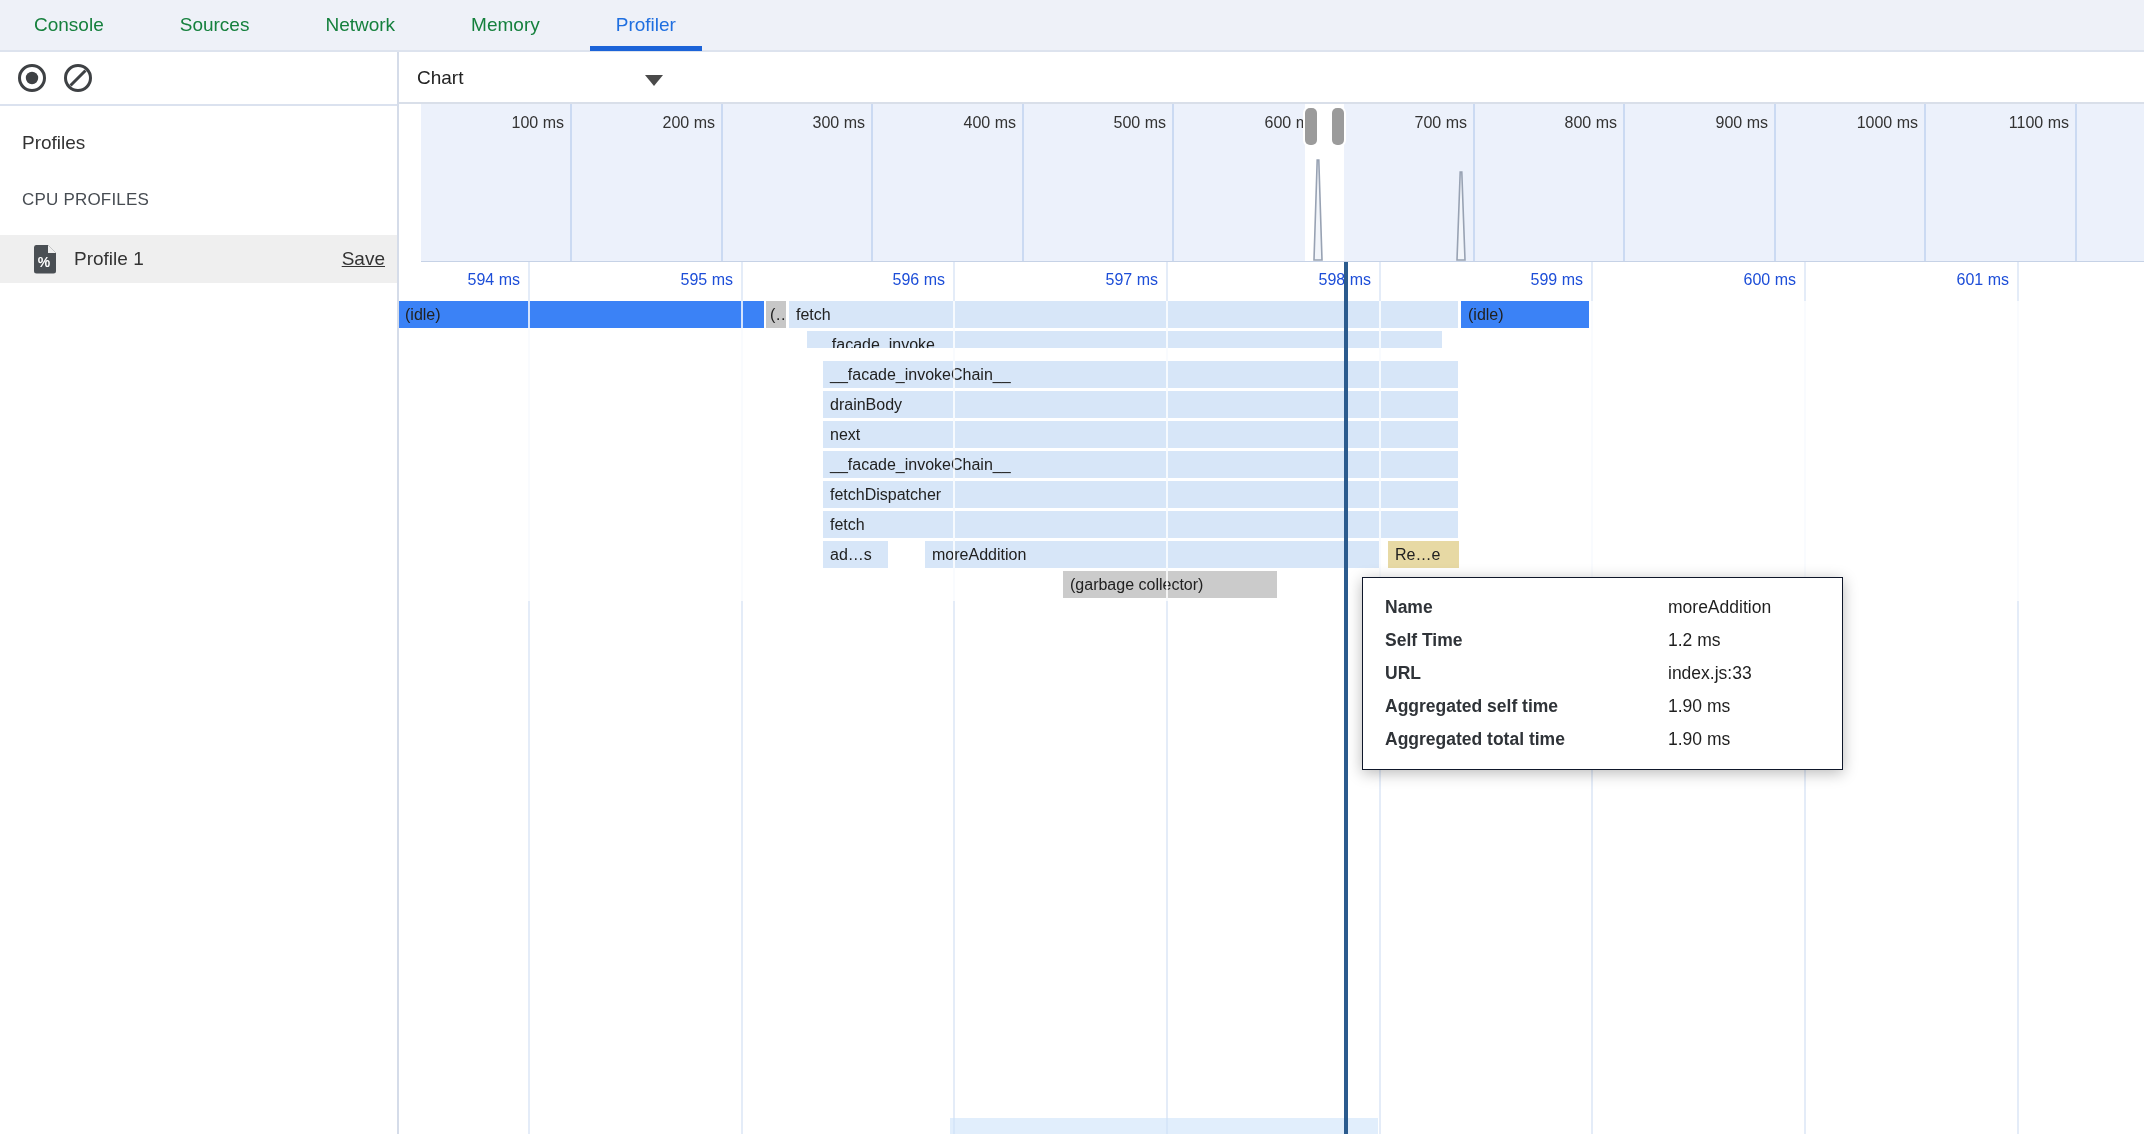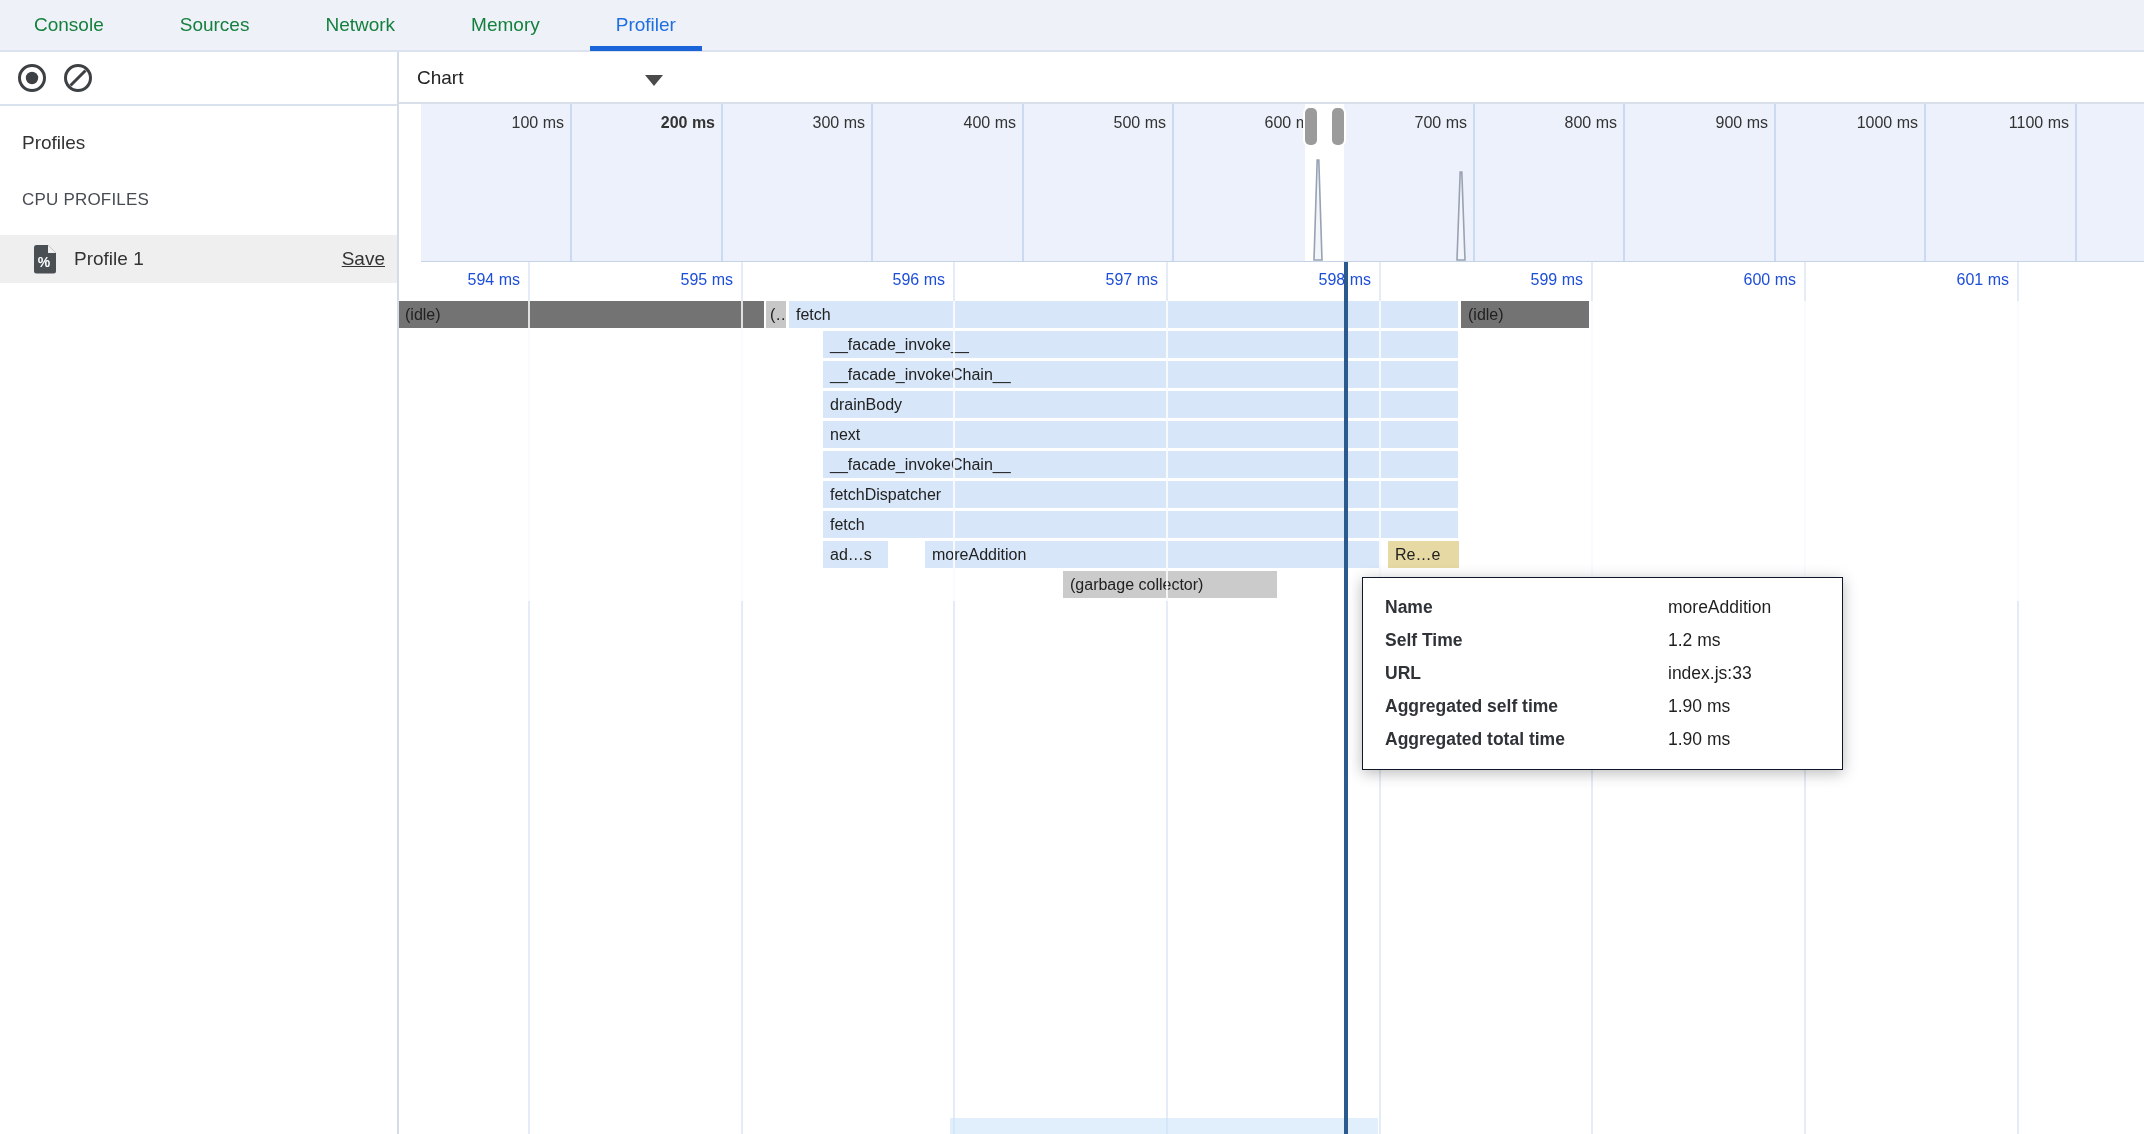--- a/index.html
+++ b/index.html
@@ -70,21 +70,21 @@
   .dt-grid-over{position:absolute;width:2px;background:rgba(255,255,255,0.78);z-index:3;}
   .ruler-label{
     position:absolute;top:4px;width:160px;height:28px;line-height:28px;
     text-align:right;font-size:16px;color:#1d4ed8;z-index:2;
   }
   .frame{
     position:absolute;height:27px;line-height:27px;font-size:16px;color:#212121;
     padding-left:7px;box-sizing:border-box;overflow:hidden;white-space:nowrap;z-index:2;
   }
   .frame.call{background:#d7e6f8;}
-  .frame.idle{background:#737373;}
+  .frame.idle{background:#3b82f6;}
   .frame.trunc{background:#c7c7c7;padding-left:4px;}
   .frame.gc{background:#cbcbcb;}
   .frame.highlight{background:#e7d9a4;}
   .cursor-line{position:absolute;top:0;bottom:0;width:4px;background:#2b5b8e;z-index:4;}
   .selection-strip{position:absolute;bottom:0;height:16px;background:rgba(205,226,250,0.6);z-index:1;}
   
   .tooltip{
     position:absolute;width:481px;background:#fff;border:1px solid #0f172a;
     box-shadow:0 3px 14px rgba(0,0,0,0.28);z-index:10;box-sizing:border-box;
     padding:13px 0 13px 0;
@@ -156,21 +156,21 @@
     <div class="ov-grid" style="left: 601px;"></div>
     <div class="ov-grid" style="left: 751px;"></div>
     <div class="ov-grid" style="left: 902px;"></div>
     <div class="ov-grid" style="left: 1052px;"></div>
     <div class="ov-grid" style="left: 1202px;"></div>
     <div class="ov-grid" style="left: 1353px;"></div>
     <div class="ov-grid" style="left: 1503px;"></div>
     <div class="ov-grid" style="left: 1654px;"></div>
     <div class="ov-selection" style="left: 884px; width: 39px;"></div>
     <div class="ov-label" style="left: -7px;">100 ms</div>
-    <div class="ov-label" style="left: 144px; font-weight: bold;">200 ms</div>
+    <div class="ov-label" style="left: 144px;">200 ms</div>
     <div class="ov-label" style="left: 294px;">300 ms</div>
     <div class="ov-label" style="left: 445px;">400 ms</div>
     <div class="ov-label" style="left: 595px;">500 ms</div>
     <div class="ov-label" style="left: 746px;">600 ms</div>
     <div class="ov-label" style="left: 896px;">700 ms</div>
     <div class="ov-label" style="left: 1046px;">800 ms</div>
     <div class="ov-label" style="left: 1197px;">900 ms</div>
     <div class="ov-label" style="left: 1347px;">1000 ms</div>
     <div class="ov-label" style="left: 1498px;">1100 ms</div>
     <div class="ov-label" style="left: 1648px;">1200 ms</div>
@@ -197,21 +197,21 @@
     <div class="ruler-label" style="left: 386px;">596 ms</div>
     <div class="ruler-label" style="left: 599px;">597 ms</div>
     <div class="ruler-label" style="left: 812px;">598 ms</div>
     <div class="ruler-label" style="left: 1024px;">599 ms</div>
     <div class="ruler-label" style="left: 1237px;">600 ms</div>
     <div class="ruler-label" style="left: 1450px;">601 ms</div>
     <div class="frame idle" style="left: -1px; top: 39px; width: 366px; height: 27px;">(idle)</div>
     <div class="frame trunc" style="left: 367px; top: 39px; width: 20px; height: 27px;">(…</div>
     <div class="frame call" style="left: 390px; top: 39px; width: 669px; height: 27px;">fetch</div>
     <div class="frame idle" style="left: 1062px; top: 39px; width: 128px; height: 27px;">(idle)</div>
-    <div class="frame call" style="left: 424px; top: 69px; width: 635px; height: 27px;">__facade_invoke__</div>
+    <div class="frame call" style="left: 408px; top: 69px; width: 635px; height: 17px;">__facade_invoke__</div>
     <div class="frame call" style="left: 424px; top: 99px; width: 635px; height: 27px;">__facade_invokeChain__</div>
     <div class="frame call" style="left: 424px; top: 129px; width: 635px; height: 27px;">drainBody</div>
     <div class="frame call" style="left: 424px; top: 159px; width: 635px; height: 27px;">next</div>
     <div class="frame call" style="left: 424px; top: 189px; width: 635px; height: 27px;">__facade_invokeChain__</div>
     <div class="frame call" style="left: 424px; top: 219px; width: 635px; height: 27px;">fetchDispatcher</div>
     <div class="frame call" style="left: 424px; top: 249px; width: 635px; height: 27px;">fetch</div>
     <div class="frame call" style="left: 424px; top: 279px; width: 65px; height: 27px;">ad…s</div>
     <div class="frame call" style="left: 526px; top: 279px; width: 454px; height: 27px;">moreAddition</div>
     <div class="frame highlight" style="left: 989px; top: 279px; width: 71px; height: 27px;">Re…e</div>
     <div class="frame gc" style="left: 664px; top: 309px; width: 214px; height: 27px;">(garbage collector)</div>

